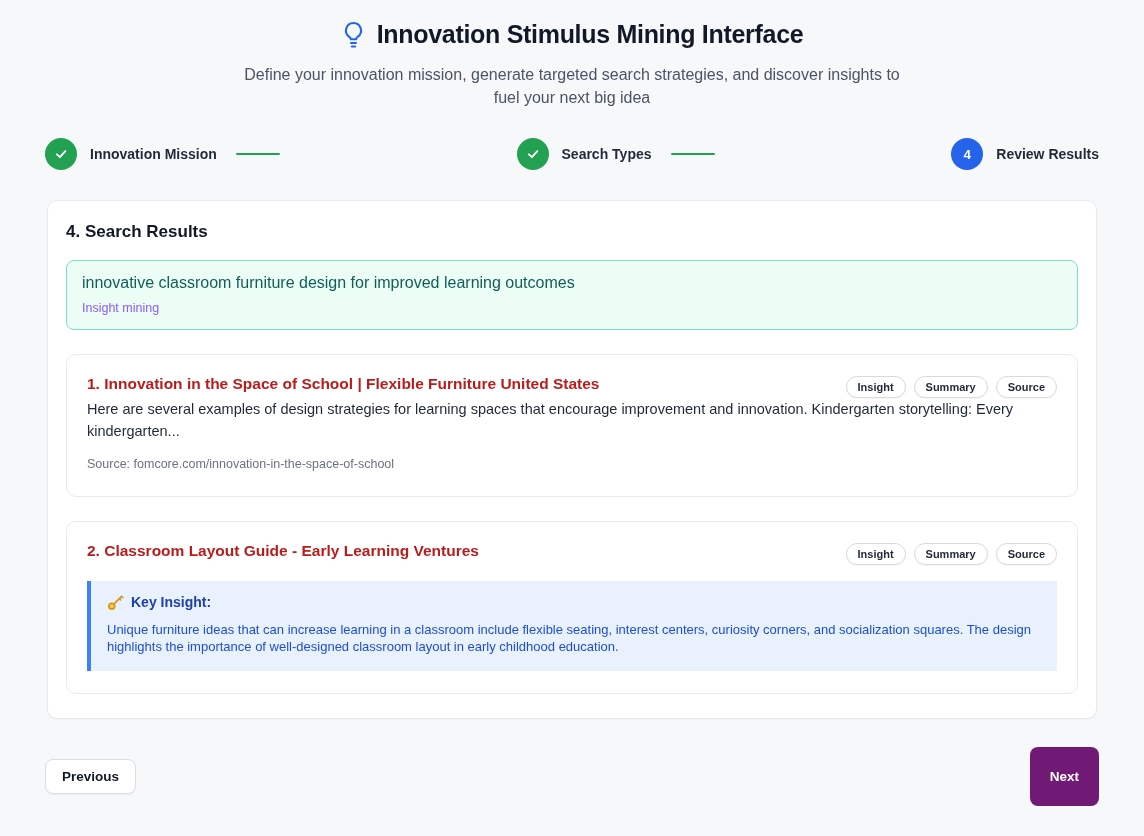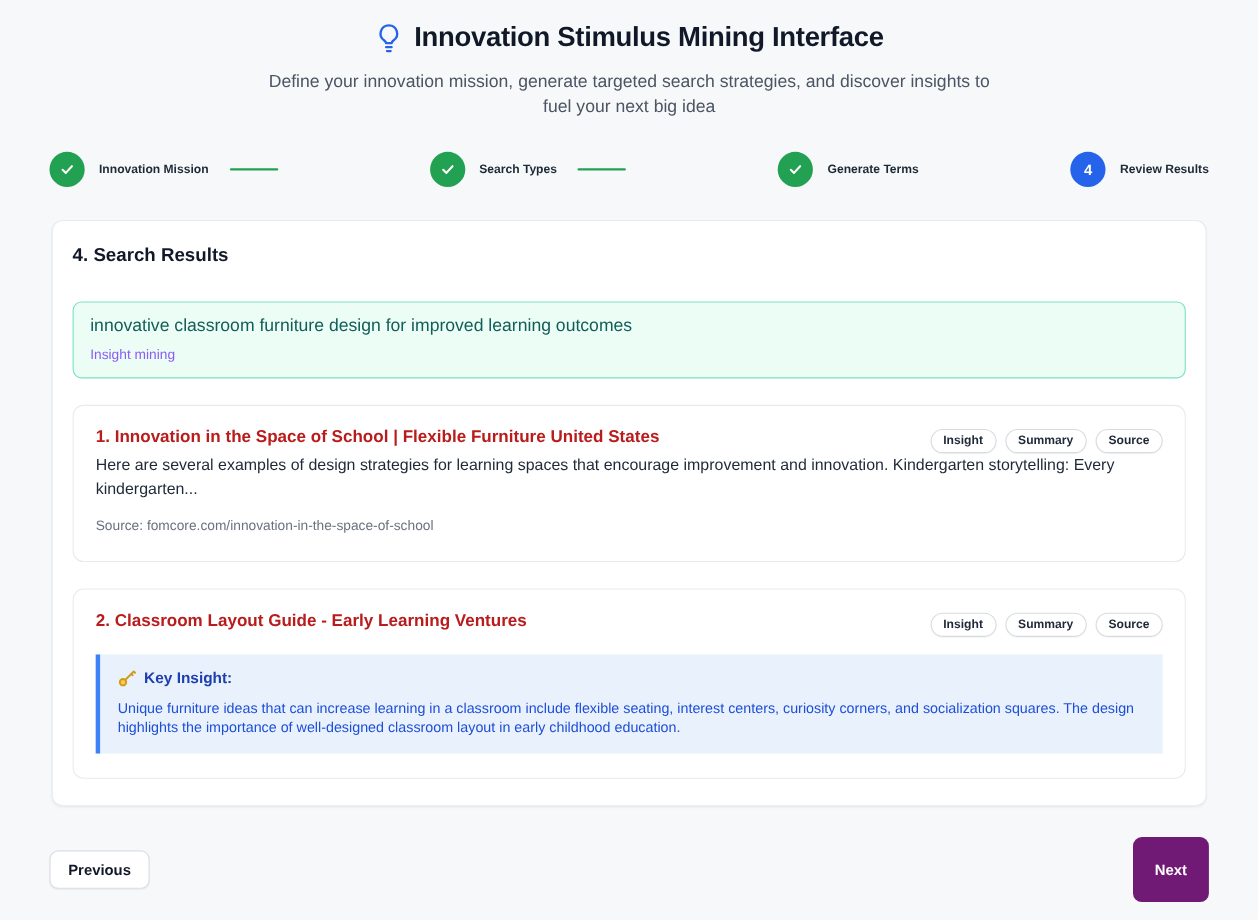--- a/index.html
+++ b/index.html
@@ -28,36 +28,36 @@
   }
   .step { display: flex; align-items: center; cursor: default; }
   .step-circle {
     width: 32px; height: 32px; border-radius: 50%;
     display: flex; align-items: center; justify-content: center;
     flex: none;
   }
   .step-circle.done { background: #22a152; }
   .step-circle.active { background: #2563eb; }
   .step-num { color: #fff; font-size: 13.5px; font-weight: 700; }
-  .step-label { margin-left: 13px; font-size: 11px; font-weight: 700; color: #1f2937; white-space: nowrap; }
+  .step-label { margin-left: 13px; font-size: 14px; font-weight: 700; color: #1f2937; white-space: nowrap; }
   .step-line { width: 44px; height: 2.5px; background: #22a152; border-radius: 2px; margin-left: 19px; }
 
   
   .panel {
     margin: 30px 47px 0;
     background: #ffffff;
     border: 1px solid #e8eaee;
     border-radius: 10px;
     box-shadow: 0 1px 2px rgba(16,24,40,.04);
     padding: 21px 18px 24px;
   }
   .panel-heading { font-size: 17px; font-weight: 700; color: #111827; }
 
   .query-box {
-    margin-top: 32px;
+    margin-top: 18px;
     background: #ecfdf5;
     border: 1px solid #7ce0c3;
     border-radius: 8px;
     padding: 13px 15px 14px;
     cursor: pointer;
   }
   .query-text { font-size: 16px; font-weight: 500; color: #115e59; }
   .query-tag { margin-top: 9px; font-size: 12.5px; color: #8b5cf6; }
 
   .result-card {
@@ -136,28 +136,20 @@
     <span class="step-line"></span>
   </div>
   <div class="step">
     <span class="step-circle done">
       <svg width="14" height="14" viewBox="0 0 24 24" fill="none" stroke="#fff" stroke-width="3.2" stroke-linecap="round" stroke-linejoin="round">
           <path d="M5 12.5l5 5L19.5 7"></path>
         </svg>
     </span>
     <span class="step-label">Search Types</span>
     <span class="step-line"></span>
-  </div>
-  <div class="step">
-    <span class="step-circle done">
-      <svg width="14" height="14" viewBox="0 0 24 24" fill="none" stroke="#fff" stroke-width="3.2" stroke-linecap="round" stroke-linejoin="round">
-          <path d="M5 12.5l5 5L19.5 7"></path>
-        </svg>
-    </span>
-    <span class="step-label">Generate Terms</span>
   </div>
   <div class="step">
     <span class="step-circle active">
       <span class="step-num">4</span>
     </span>
     <span class="step-label">Review Results</span>
   </div>
 </div>
 
 <div class="panel">

